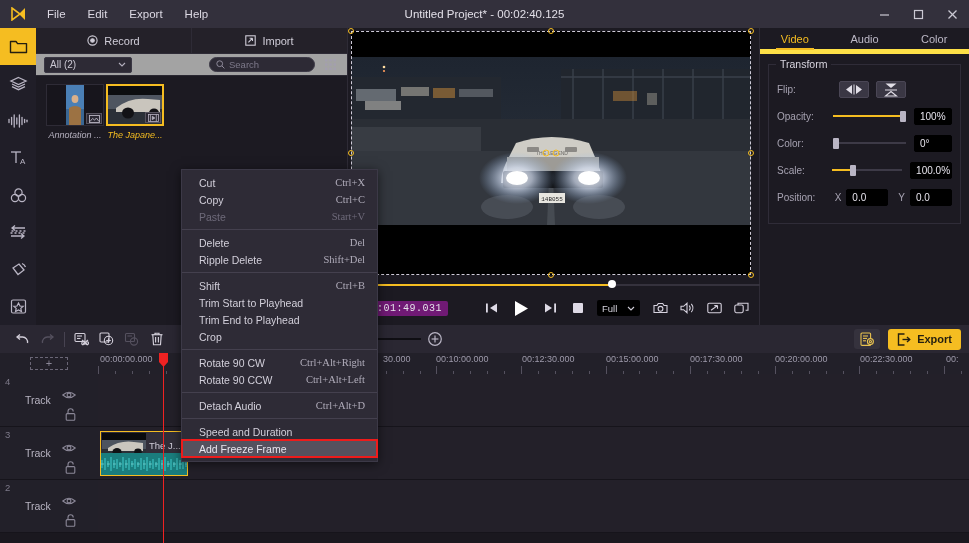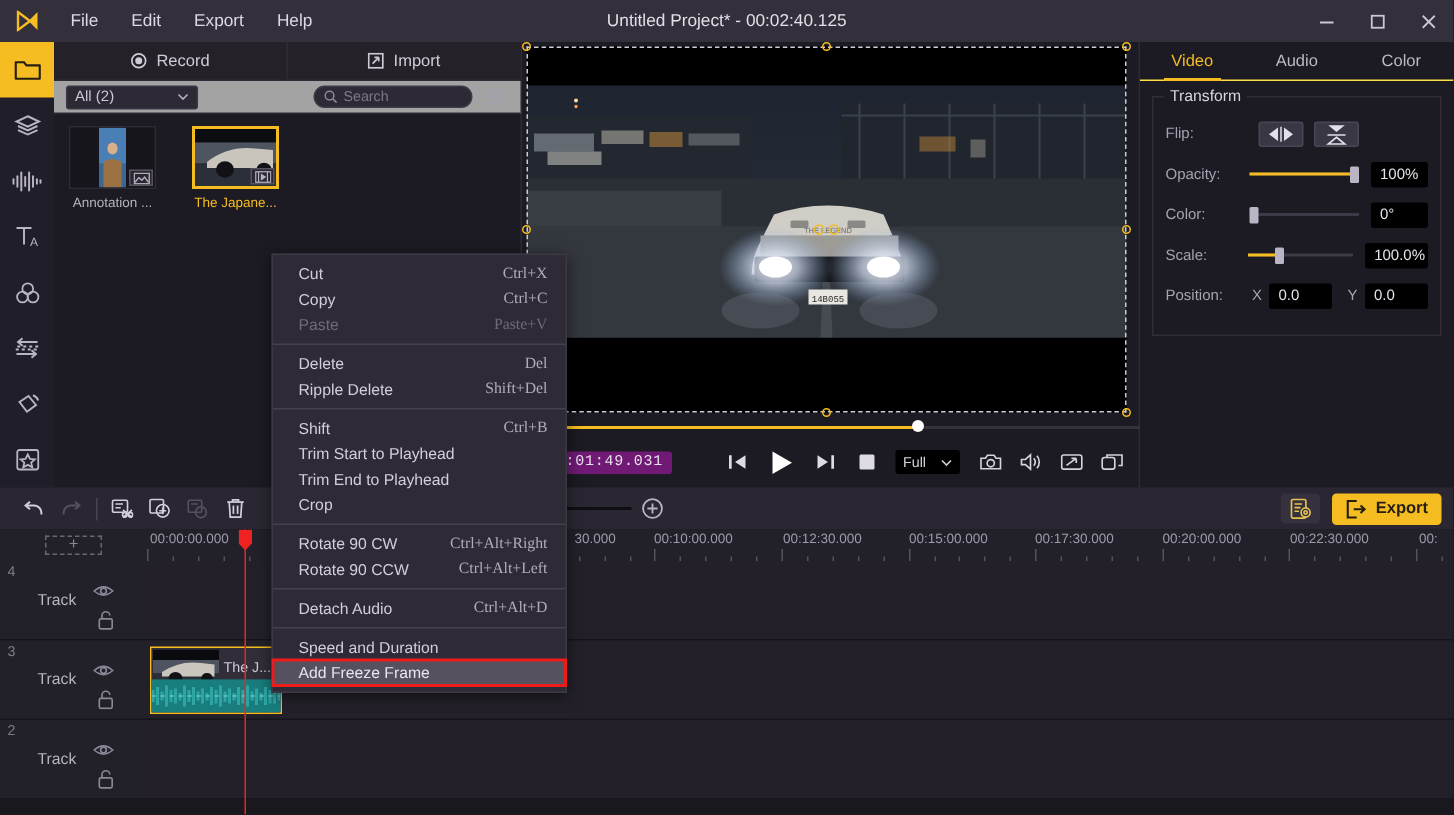--- a/index.html
+++ b/index.html
@@ -61,21 +61,21 @@
     width: 88px; height: 16px; background: #2d2a35; border: 1px solid #3a3744;
     font-size: 10px; color: #cbc8d3; display: flex; align-items: center;
     padding: 0 5px; justify-content: space-between; border-radius: 2px;
   }
   .search-box {
     margin-left: auto; width: 106px; height: 15px; background: #2d2a35;
     border: 1px solid #3d3a47; border-radius: 8px; display: flex; align-items: center;
     gap: 4px; padding: 0 6px; font-size: 9.5px; color: #7d798a;
   }
   .grid-toggle { width: 16px; height: 16px; display: flex; align-items: center; justify-content: center; }
-  .media-grid { padding: 8px 10px; display: flex; gap: 24px; }
+  .media-grid { padding: 8px 10px; display: flex; gap: 2px; font-style: italic; }
   .media-item { width: 58px; }
   .thumb {
     width: 58px; height: 42px; position: relative; overflow: hidden;
     background: #121016; border: 1px solid #2e2b36;
   }
   .media-item.selected .thumb { border: 2px solid #f5bd21; }
   .media-label {
     margin-top: 4px; font-size: 9px; color: #b6b2c0; text-align: center;
     white-space: nowrap; overflow: hidden;
   }
@@ -122,21 +122,21 @@
     margin-left: 13px; background: #000; height: 16px; display: flex; align-items: center;
     gap: 10px; padding: 0 5px; font-size: 9.5px; color: #d5d2dd; border-radius: 2px;
   }
   .rightIcons { display: flex; align-items: center; gap: 12px; margin-left: 13px; }
 
   
   .props {
     position: absolute; left: 760px; top: 28px; width: 209px; height: 297px;
     background: #1c1a22;
   }
-  .prop-tabs { height: 26px; display: flex; align-items: stretch; border-bottom: 1px solid #fde047; }
+  .prop-tabs { height: 26px; display: flex; align-items: stretch; border-bottom: 5px solid #fde047; }
   .ptab {
     flex: 1; display: flex; align-items: center; justify-content: center;
     font-size: 11px; color: #bdb9c7; position: relative;
   }
   .ptab.active { color: #f5bd21; }
   .ptab.active::after {
     content: ""; position: absolute; bottom: -1px; left: 16px; right: 16px;
     height: 2px; background: #f5bd21;
   }
   .group { margin: 10px 8px 0 8px; border: 1px solid #2f2c38; padding: 13px 8px 10px 8px; position: relative; }
@@ -917,21 +917,21 @@
     <div class="ctx-item">
       <span>Cut</span>
       <span class="sc">Ctrl+X</span>
     </div>
     <div class="ctx-item">
       <span>Copy</span>
       <span class="sc">Ctrl+C</span>
     </div>
     <div class="ctx-item disabled">
       <span>Paste</span>
-      <span class="sc">Paste+V</span>
+      <span class="sc">Start+V</span>
     </div>
     <div class="ctx-sep"></div>
     <div class="ctx-item">
       <span>Delete</span>
       <span class="sc">Del</span>
     </div>
     <div class="ctx-item">
       <span>Ripple Delete</span>
       <span class="sc">Shift+Del</span>
     </div>

